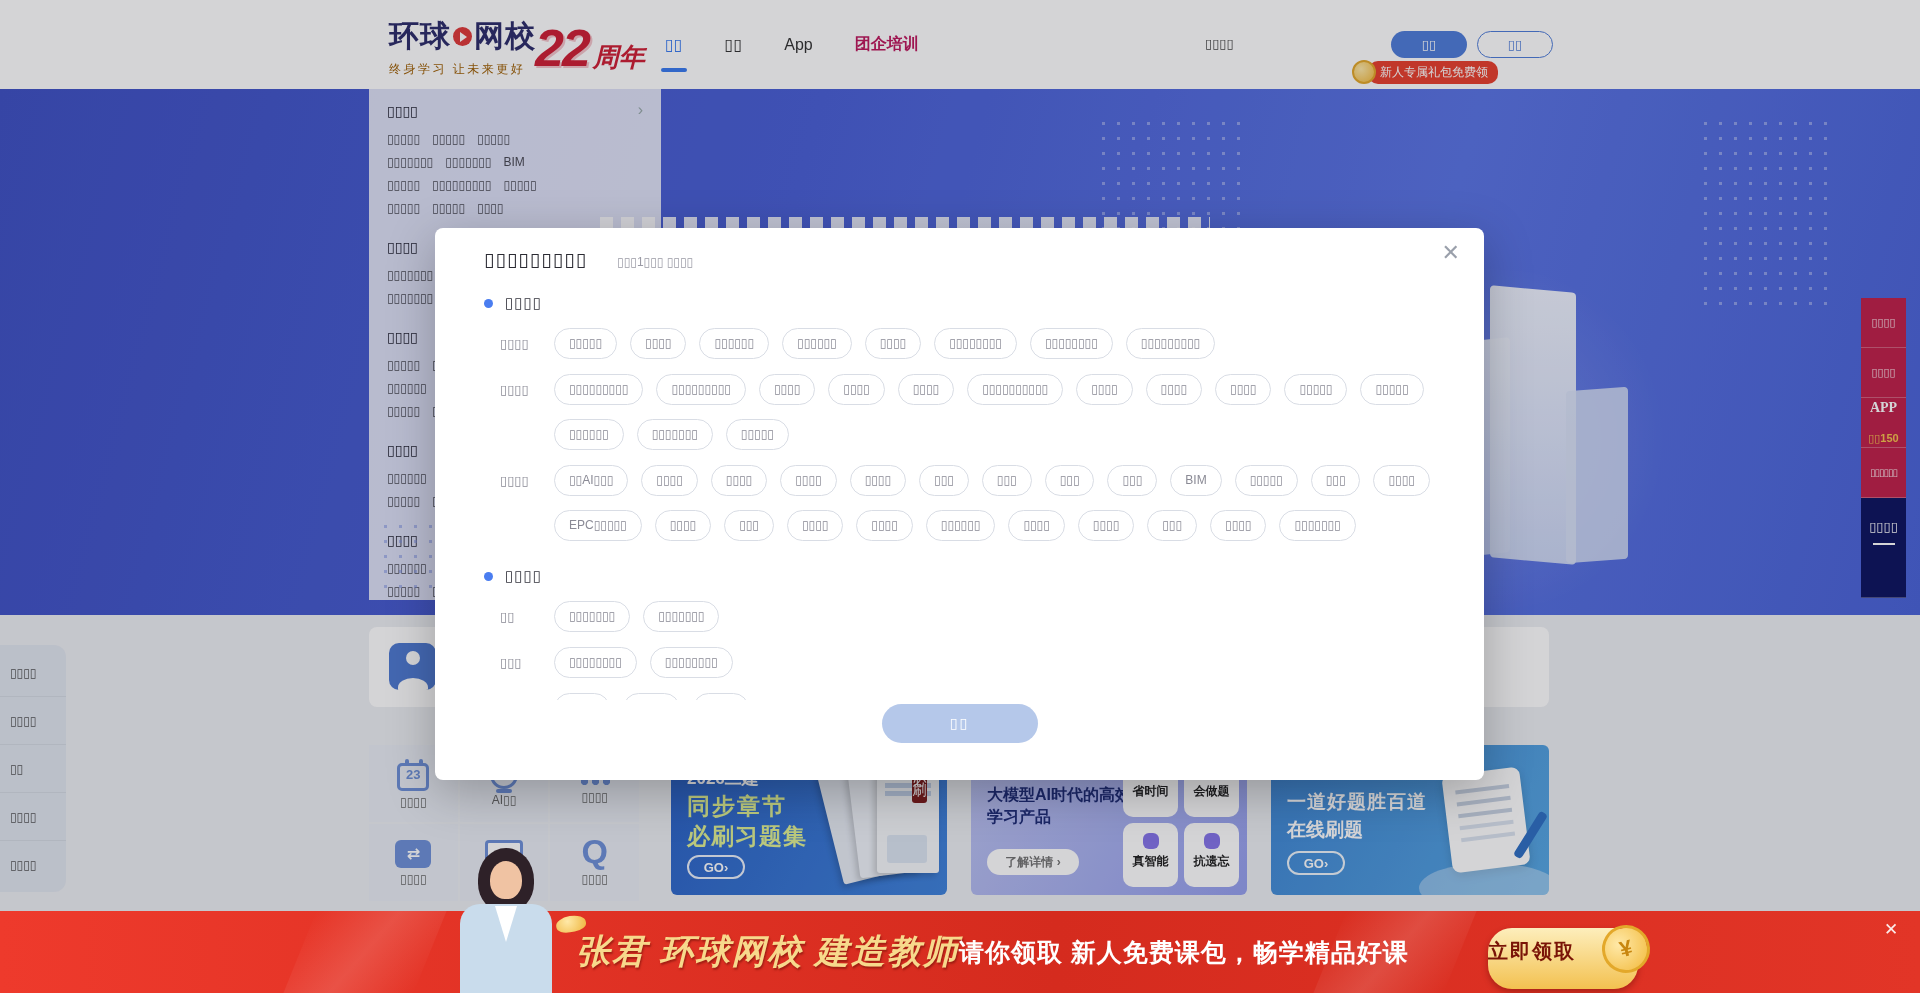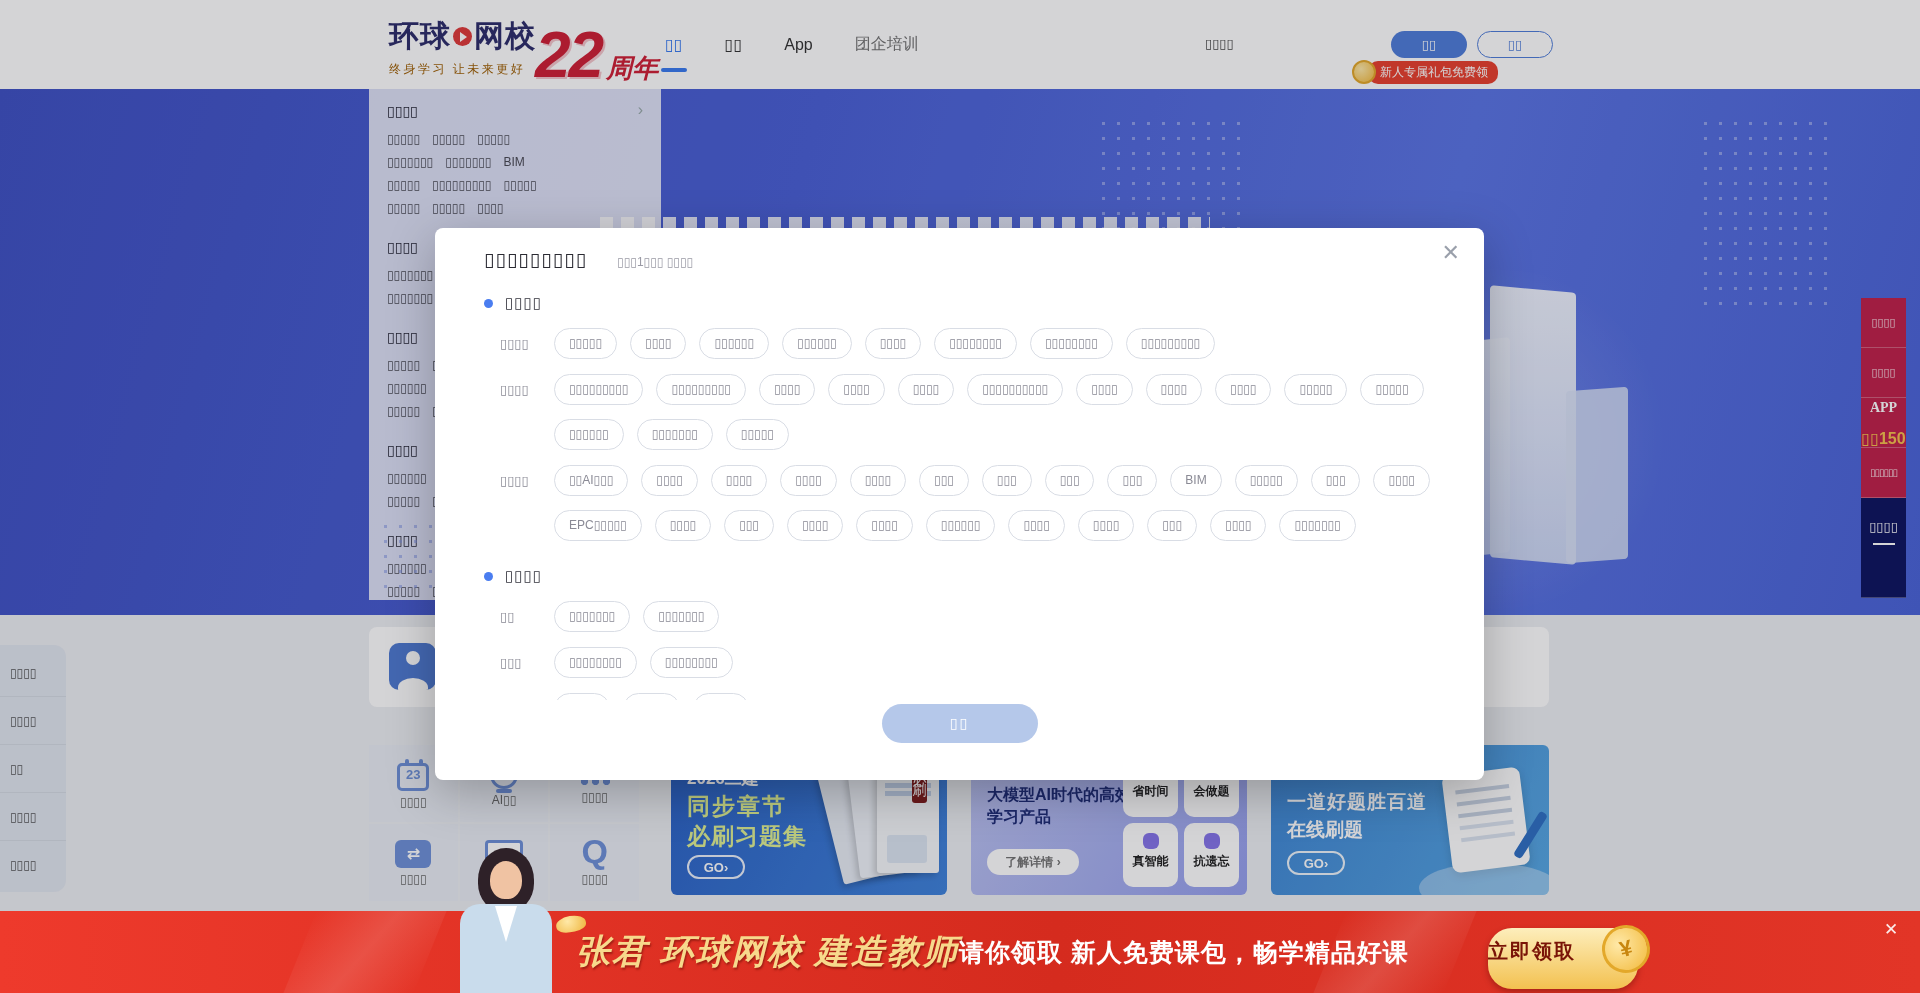--- a/index.html
+++ b/index.html
@@ -8,27 +8,27 @@
   .abs{position:absolute;}
 
   
   #header{position:absolute;left:0;top:0;width:1920px;height:89px;background:#ffffff;z-index:10;}
   .logo{position:absolute;left:389px;top:16px;cursor:pointer;}
   .logo-main{font-size:30px;font-weight:bold;color:#2d2d6b;letter-spacing:1px;display:flex;align-items:center;}
   .logo-dot{display:inline-block;width:19px;height:19px;border-radius:50%;background:#e03a3a;position:relative;margin:0 2px;}
   .logo-dot::after{content:"";position:absolute;left:7px;top:5px;width:0;height:0;border-left:7px solid #fff;border-top:5px solid transparent;border-bottom:5px solid transparent;}
   .logo-tag{font-size:12px;color:#a16207;letter-spacing:2.5px;margin-top:4px;}
   .anniv{position:absolute;left:535px;top:18px;display:flex;align-items:baseline;color:#cf1f35;font-style:italic;}
-  .anniv-num{font-size:64px;font-weight:800;letter-spacing:-2px;text-shadow:2px 2px 0 #f3c5cb;}
+  .anniv-num{font-size:52px;font-weight:800;letter-spacing:-2px;text-shadow:2px 2px 0 #f3c5cb;}
   .anniv-lab{font-size:26px;font-weight:800;margin-left:4px;}
   #main-nav{position:absolute;left:665px;top:0;height:89px;display:flex;align-items:center;gap:42px;}
   .nav-item{font-size:16px;color:#333;cursor:pointer;position:relative;padding:6px 0;}
   .nav-item.active{color:#3a7bf0;}
   .nav-item.active::after{content:"";position:absolute;left:50%;transform:translateX(-50%);bottom:-12px;width:26px;height:4px;border-radius:2px;background:#3a7bf0;}
-  .nav-item.highlight{color:#737373;font-weight:normal;}
+  .nav-item.highlight{color:#be185d;font-weight:bold;}
   .user-center{position:absolute;left:1205px;top:36px;font-size:13px;color:#444;cursor:pointer;}
   .btn-reg{position:absolute;left:1391px;top:31px;width:76px;height:27px;border-radius:14px;background:#4f7dd9;color:#fff;font-size:13px;text-align:center;line-height:27px;cursor:pointer;}
   .btn-log{position:absolute;left:1477px;top:31px;width:76px;height:27px;border-radius:14px;border:1px solid #4f7dd9;color:#4f7dd9;font-size:13px;text-align:center;line-height:25px;box-sizing:border-box;cursor:pointer;background:#fff;}
   .newbie{position:absolute;left:1352px;top:61px;height:22px;display:flex;align-items:center;z-index:11;cursor:pointer;}
   .newbie-coin{width:24px;height:24px;border-radius:50%;background:radial-gradient(circle at 35% 35%,#ffe9a8,#f2b93b);border:2px solid #e3a82a;box-sizing:border-box;margin-right:-8px;z-index:2;}
   .newbie-txt{background:#e8402e;color:#fff;font-size:12px;padding:3px 10px 3px 12px;border-radius:10px;white-space:nowrap;}
 
   
   #hero{position:absolute;left:0;top:89px;width:1920px;height:526px;
         background:linear-gradient(105deg,#3f51c4 0%,#4a60d6 40%,#5a74e4 72%,#4a63d8 100%);overflow:hidden;}
@@ -107,21 +107,21 @@
   .b3-doc{position:absolute;right:24px;top:26px;width:78px;height:98px;background:#fff;border-radius:8px;transform:rotate(-7deg);box-shadow:0 4px 10px rgba(0,0,0,.15);}
   .b3-doc::before{content:"";position:absolute;left:12px;top:16px;width:54px;height:4px;background:#c7d2e2;box-shadow:0 12px 0 #c7d2e2,0 24px 0 #c7d2e2,0 36px 0 #dbe3ef,0 48px 0 #dbe3ef;}
   .b3-pencil{position:absolute;right:14px;top:64px;width:9px;height:52px;background:#2f6fc4;border-radius:4px;transform:rotate(32deg);}
   .b3-cloud{position:absolute;right:-10px;bottom:-18px;width:140px;height:50px;border-radius:50%;background:rgba(255,255,255,.35);}
 
   
   #toolbar{position:absolute;left:1861px;top:298px;width:45px;z-index:13;}
   .tb-item{width:45px;height:50px;background:#c0204a;border-bottom:1px solid rgba(255,255,255,.28);color:#f8dde2;font-size:11px;text-align:center;display:flex;flex-direction:column;align-items:center;justify-content:center;cursor:pointer;box-sizing:border-box;line-height:13px;}
   .tb-item.small{font-size:10px;letter-spacing:-1px;}
   .tb-app-l1{font-weight:bold;font-size:14px;color:#fff;font-family:"Liberation Serif",serif;}
-  .tb-app-l2{font-size:16px;color:#f6c14e;font-weight:bold;margin-top:18px;}
+  .tb-app-l2{font-size:11px;color:#f6c14e;font-weight:bold;margin-top:18px;}
   .tb-item.navy{background:#0d1460;height:100px;color:#fff;font-size:13px;font-weight:bold;justify-content:flex-start;padding-top:22px;}
   .tb-underline{width:22px;height:2px;background:#fff;margin-top:10px;}
 
   
   #overlay{position:absolute;left:0;top:0;width:1920px;height:993px;background:rgba(15,18,28,.18);z-index:40;}
   #modal{position:absolute;left:435px;top:228px;width:1049px;height:552px;background:#fff;border-radius:8px;z-index:100;box-shadow:0 12px 48px rgba(0,0,0,.25);box-sizing:border-box;}
   .m-head{position:absolute;left:49px;top:20px;display:flex;align-items:baseline;}
   .m-title{font-size:19px;font-weight:bold;color:#2b2b33;letter-spacing:1px;}
   .m-sub{font-size:12px;color:#9a9aa5;margin-left:30px;}
   .m-close{position:absolute;right:24px;top:14px;font-size:22px;color:#9aa0ab;cursor:pointer;line-height:22px;}

